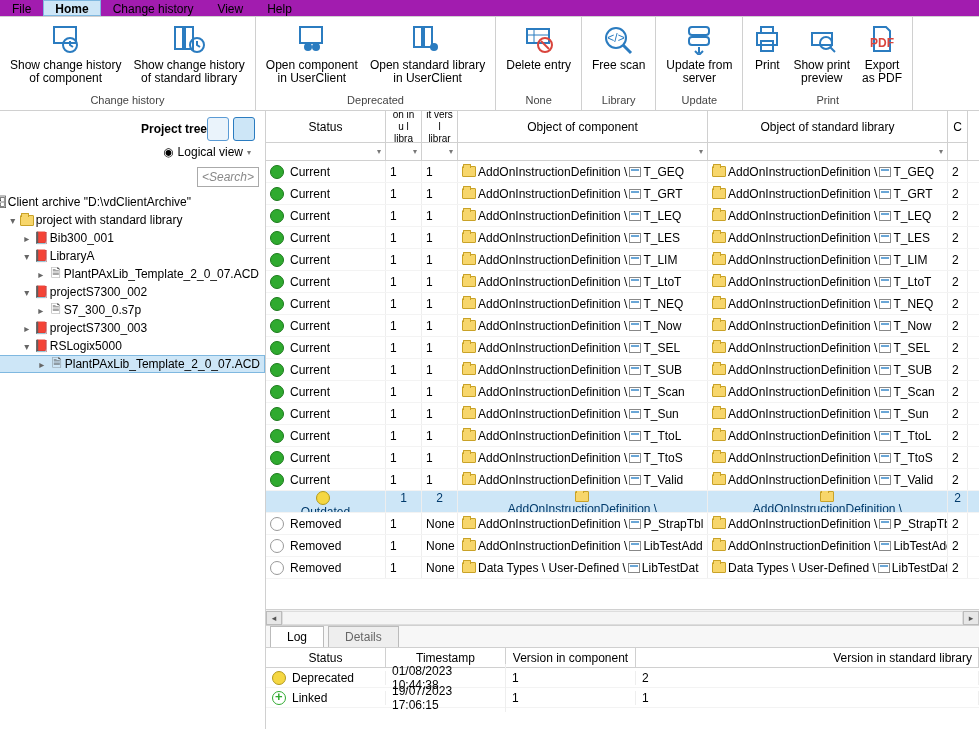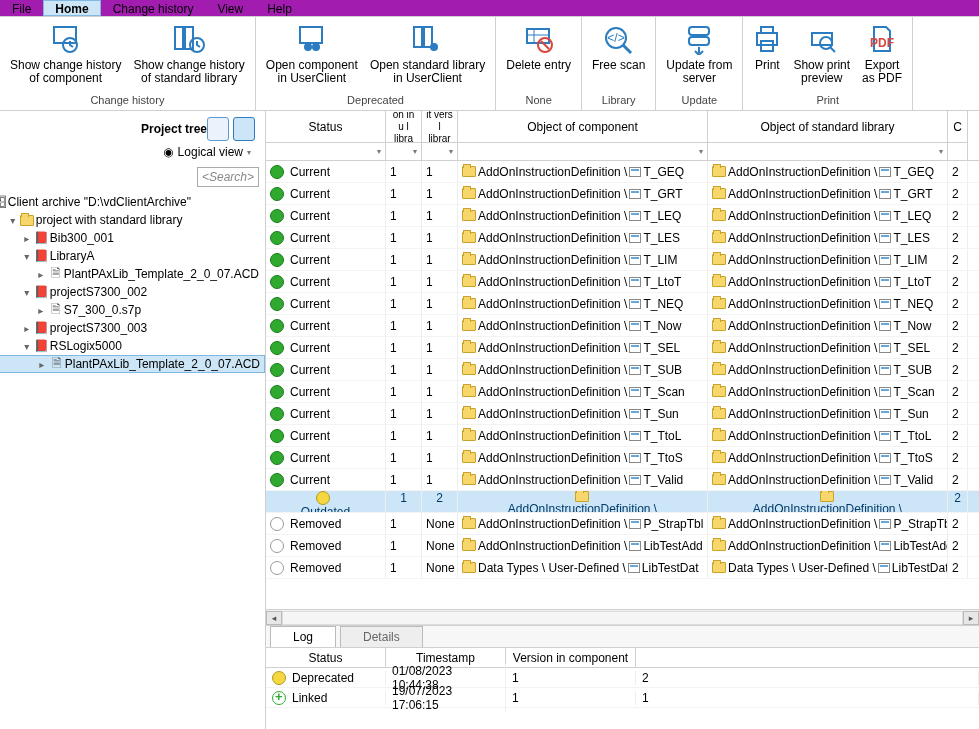--- a/index.html
+++ b/index.html
@@ -44,21 +44,21 @@
 .folder::before{content:""; position:absolute; top:-3px; left:0; width:6px; height:3px; background:#f7d66b; border:1px solid #c9a227; border-bottom:none; border-radius:1px 1px 0 0;}
 .mini { display:inline-block; width:12px; height:10px; border:1px solid #888; background:#fff; margin:0 2px; flex-shrink:0; position:relative;}
 .mini::after{content:""; position:absolute; left:1px; top:1px; width:8px; height:2px; background:#6aa6d6;}
 .objtxt { color:#000; }
 .grow.sel .objtxt, .grow.sel .gc { color:#003a6b;flex-direction:column; }
 .scrollbar-h { height:16px; background:#f0f0f0; border-top:1px solid #d0d0d0; display:flex; align-items:center;}
 .sb-btn{width:16px;height:14px;border:1px solid #bbb;background:#e7e7e7;display:flex;align-items:center;justify-content:center;font-size:9px;color:#555;}
 .sb-track{flex:1;height:14px;background:#f5f5f5;border:1px solid #ddd;}
 .logpanel { border-top:1px solid #d0d0d0; background:#fff; height:104px; display:flex; flex-direction:column;}
 .tabs { display:flex; background:#f7f7f7; border-bottom:1px solid #d0d0d0; height:22px;}
-.tab { padding:3px 22px; border:1px solid #bbb; border-bottom:none; background:#fff; margin-left:4px; cursor:default;}
+.tab { padding:3px 16px; border:1px solid #bbb; border-bottom:none; background:#fff; margin-left:4px; cursor:default;}
 .tab.inactive { background:#eee; color:#666;}
 .loghead { display:flex; border-bottom:1px solid #d0d0d0; height:20px;}
 .lh { border-right:1px solid #d0d0d0; display:flex; align-items:center; justify-content:center; padding:0 6px;}
 .lc-status{width:120px;} .lc-ts{width:120px;} .lc-vc{width:130px;} .lc-vsl{flex:1;}
 .logrow { display:flex; height:20px; align-items:center; border-bottom:1px solid #f3f3f3;}
 .logrow .lh { border-right:1px solid #eee; justify-content:flex-start;}
 .chev { font-size:8px; color:#777;}
 .dbicon { width:22px; height:24px; border:1px solid #5b9bd5; border-radius:3px; background:#eaf3fb;}
 svg { display:block;}
 </style>
@@ -729,20 +729,21 @@
 
     <div class="logpanel">
       <div class="tabs">
         <div class="tab">Log</div>
         <div class="tab inactive">Details</div>
       </div>
       <div class="loghead">
         <div class="lh lc-status">Status</div>
         <div class="lh lc-ts">Timestamp</div>
         <div class="lh lc-vc">Version in component</div>
+        <div class="lh lc-vsl" style="justify-content:flex-end;">Version in standard library</div>
       </div>
       <div id="log-rows">
           <div class="logrow">
             <div class="lh lc-status">
               <span class="dot yellow"></span>
               <span>Deprecated</span>
             </div>
             <div class="lh lc-ts">01/08/2023 10:44:38</div>
             <div class="lh lc-vc">1</div>
             <div class="lh lc-vsl">2</div>

